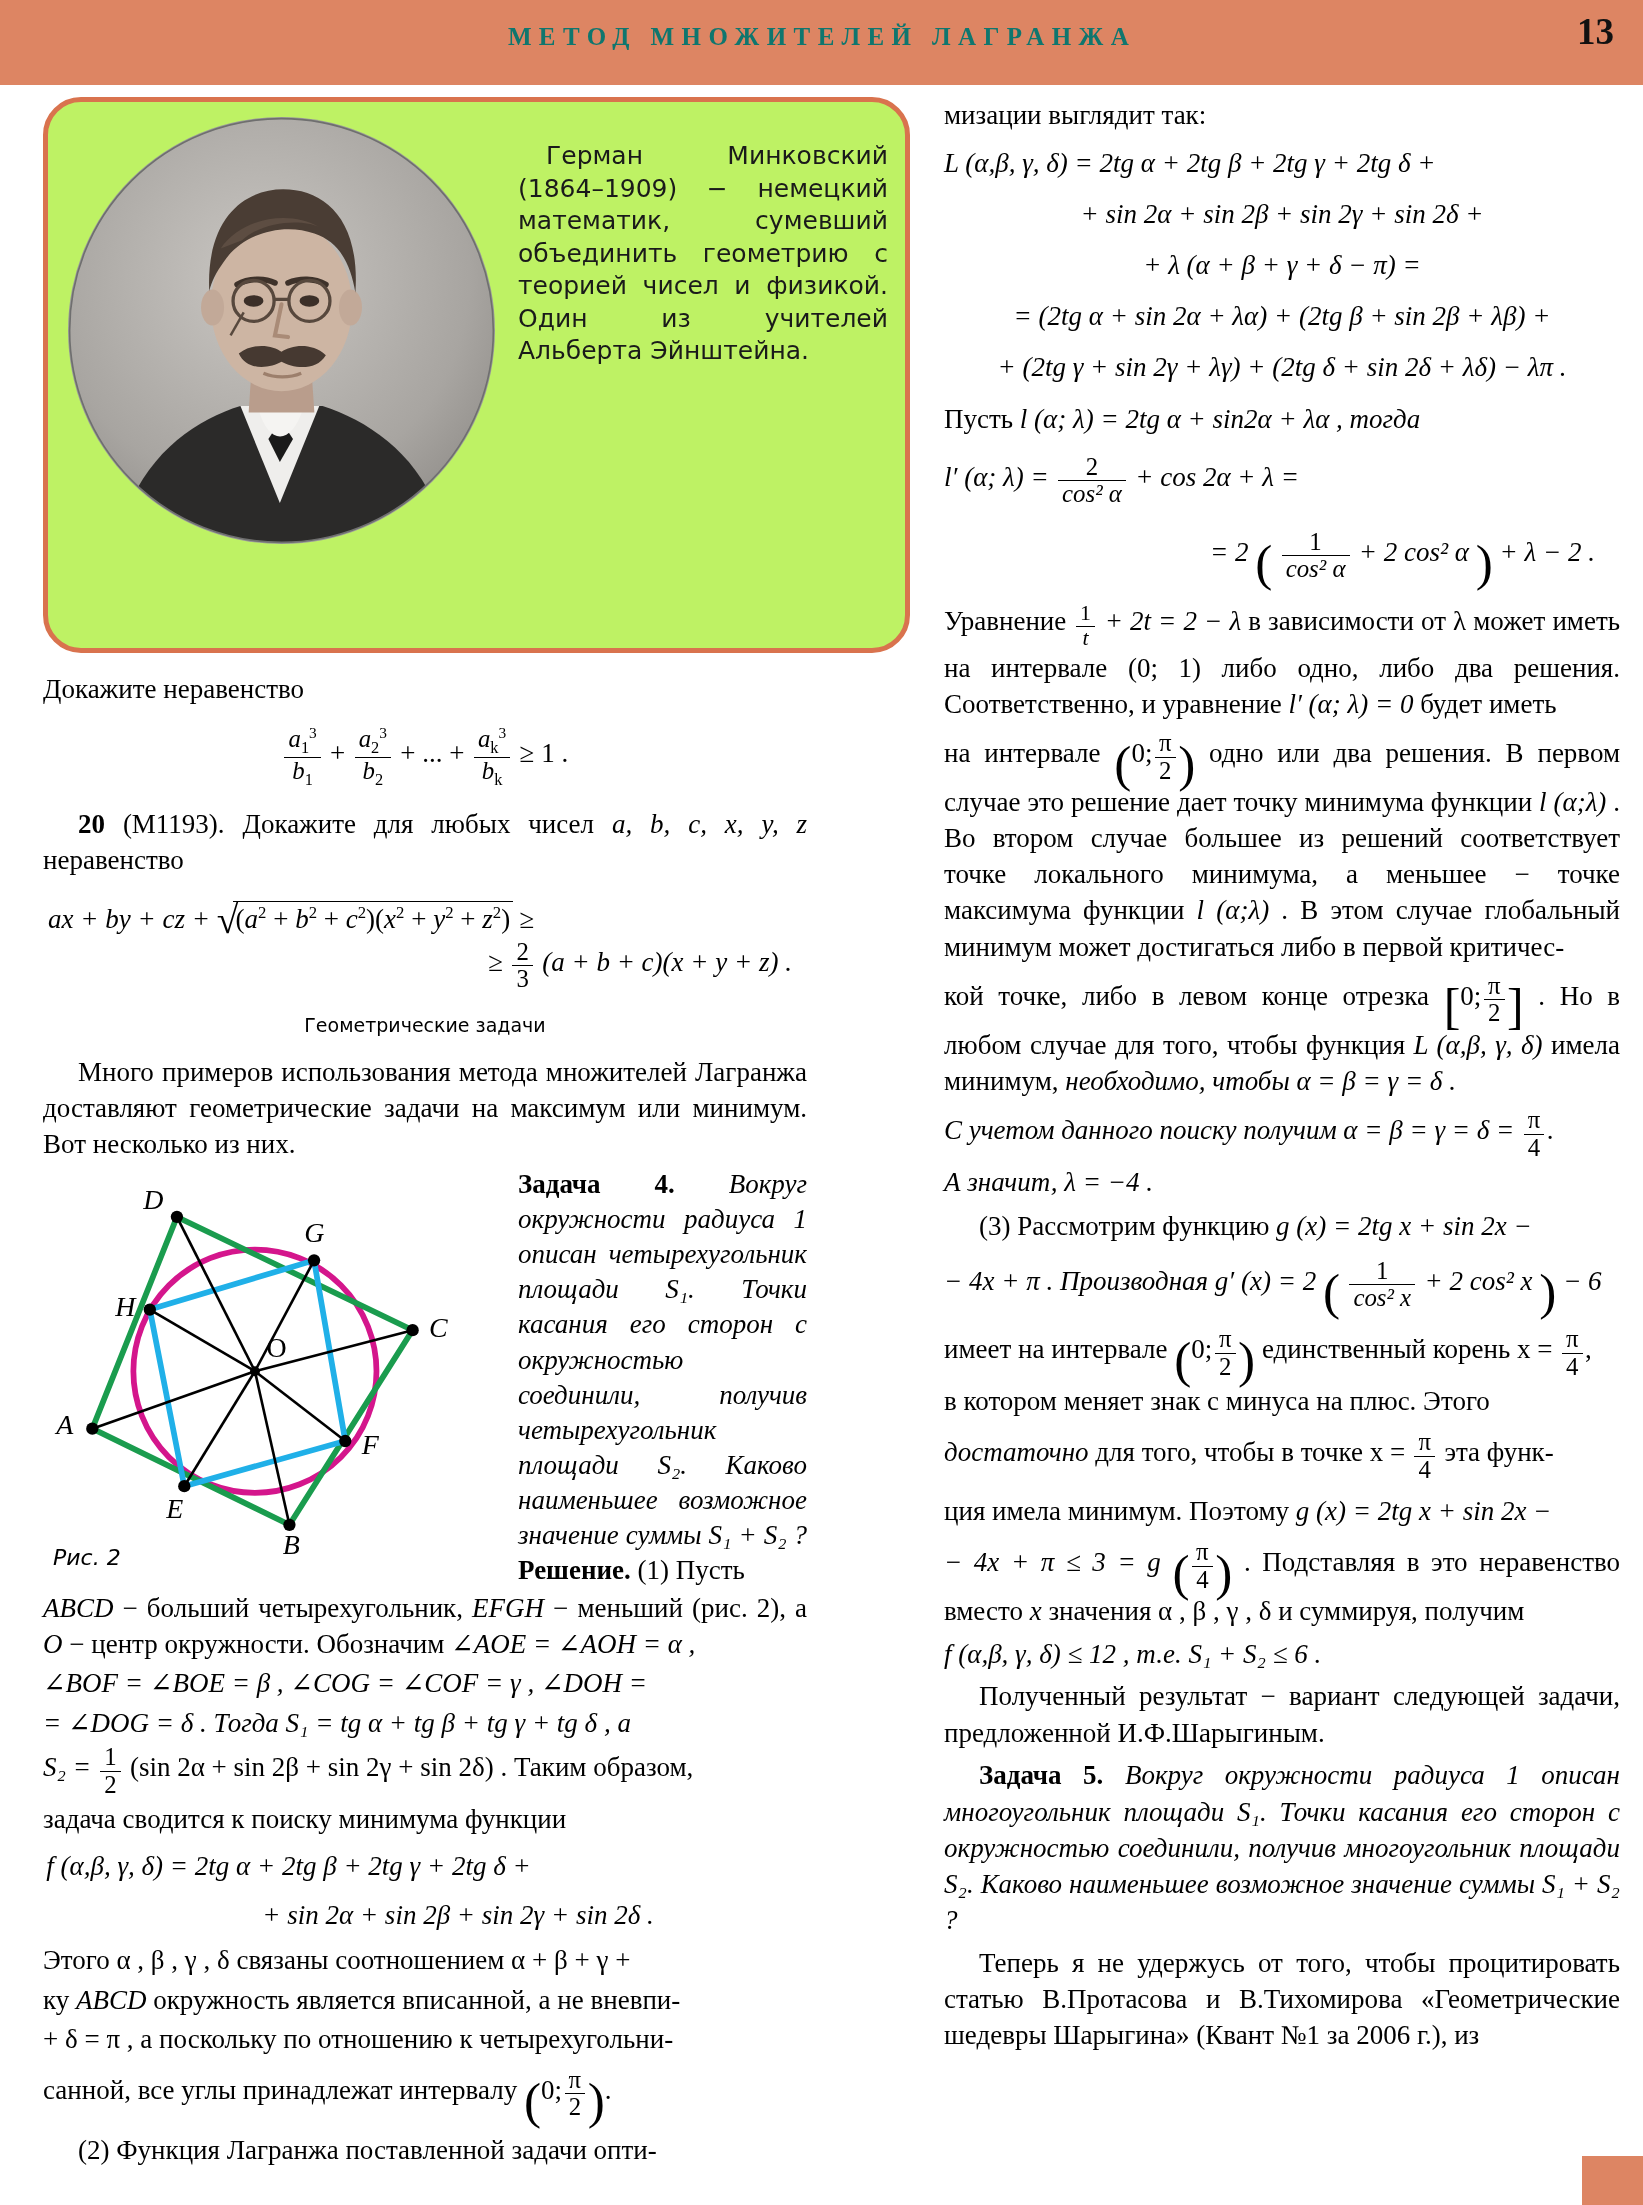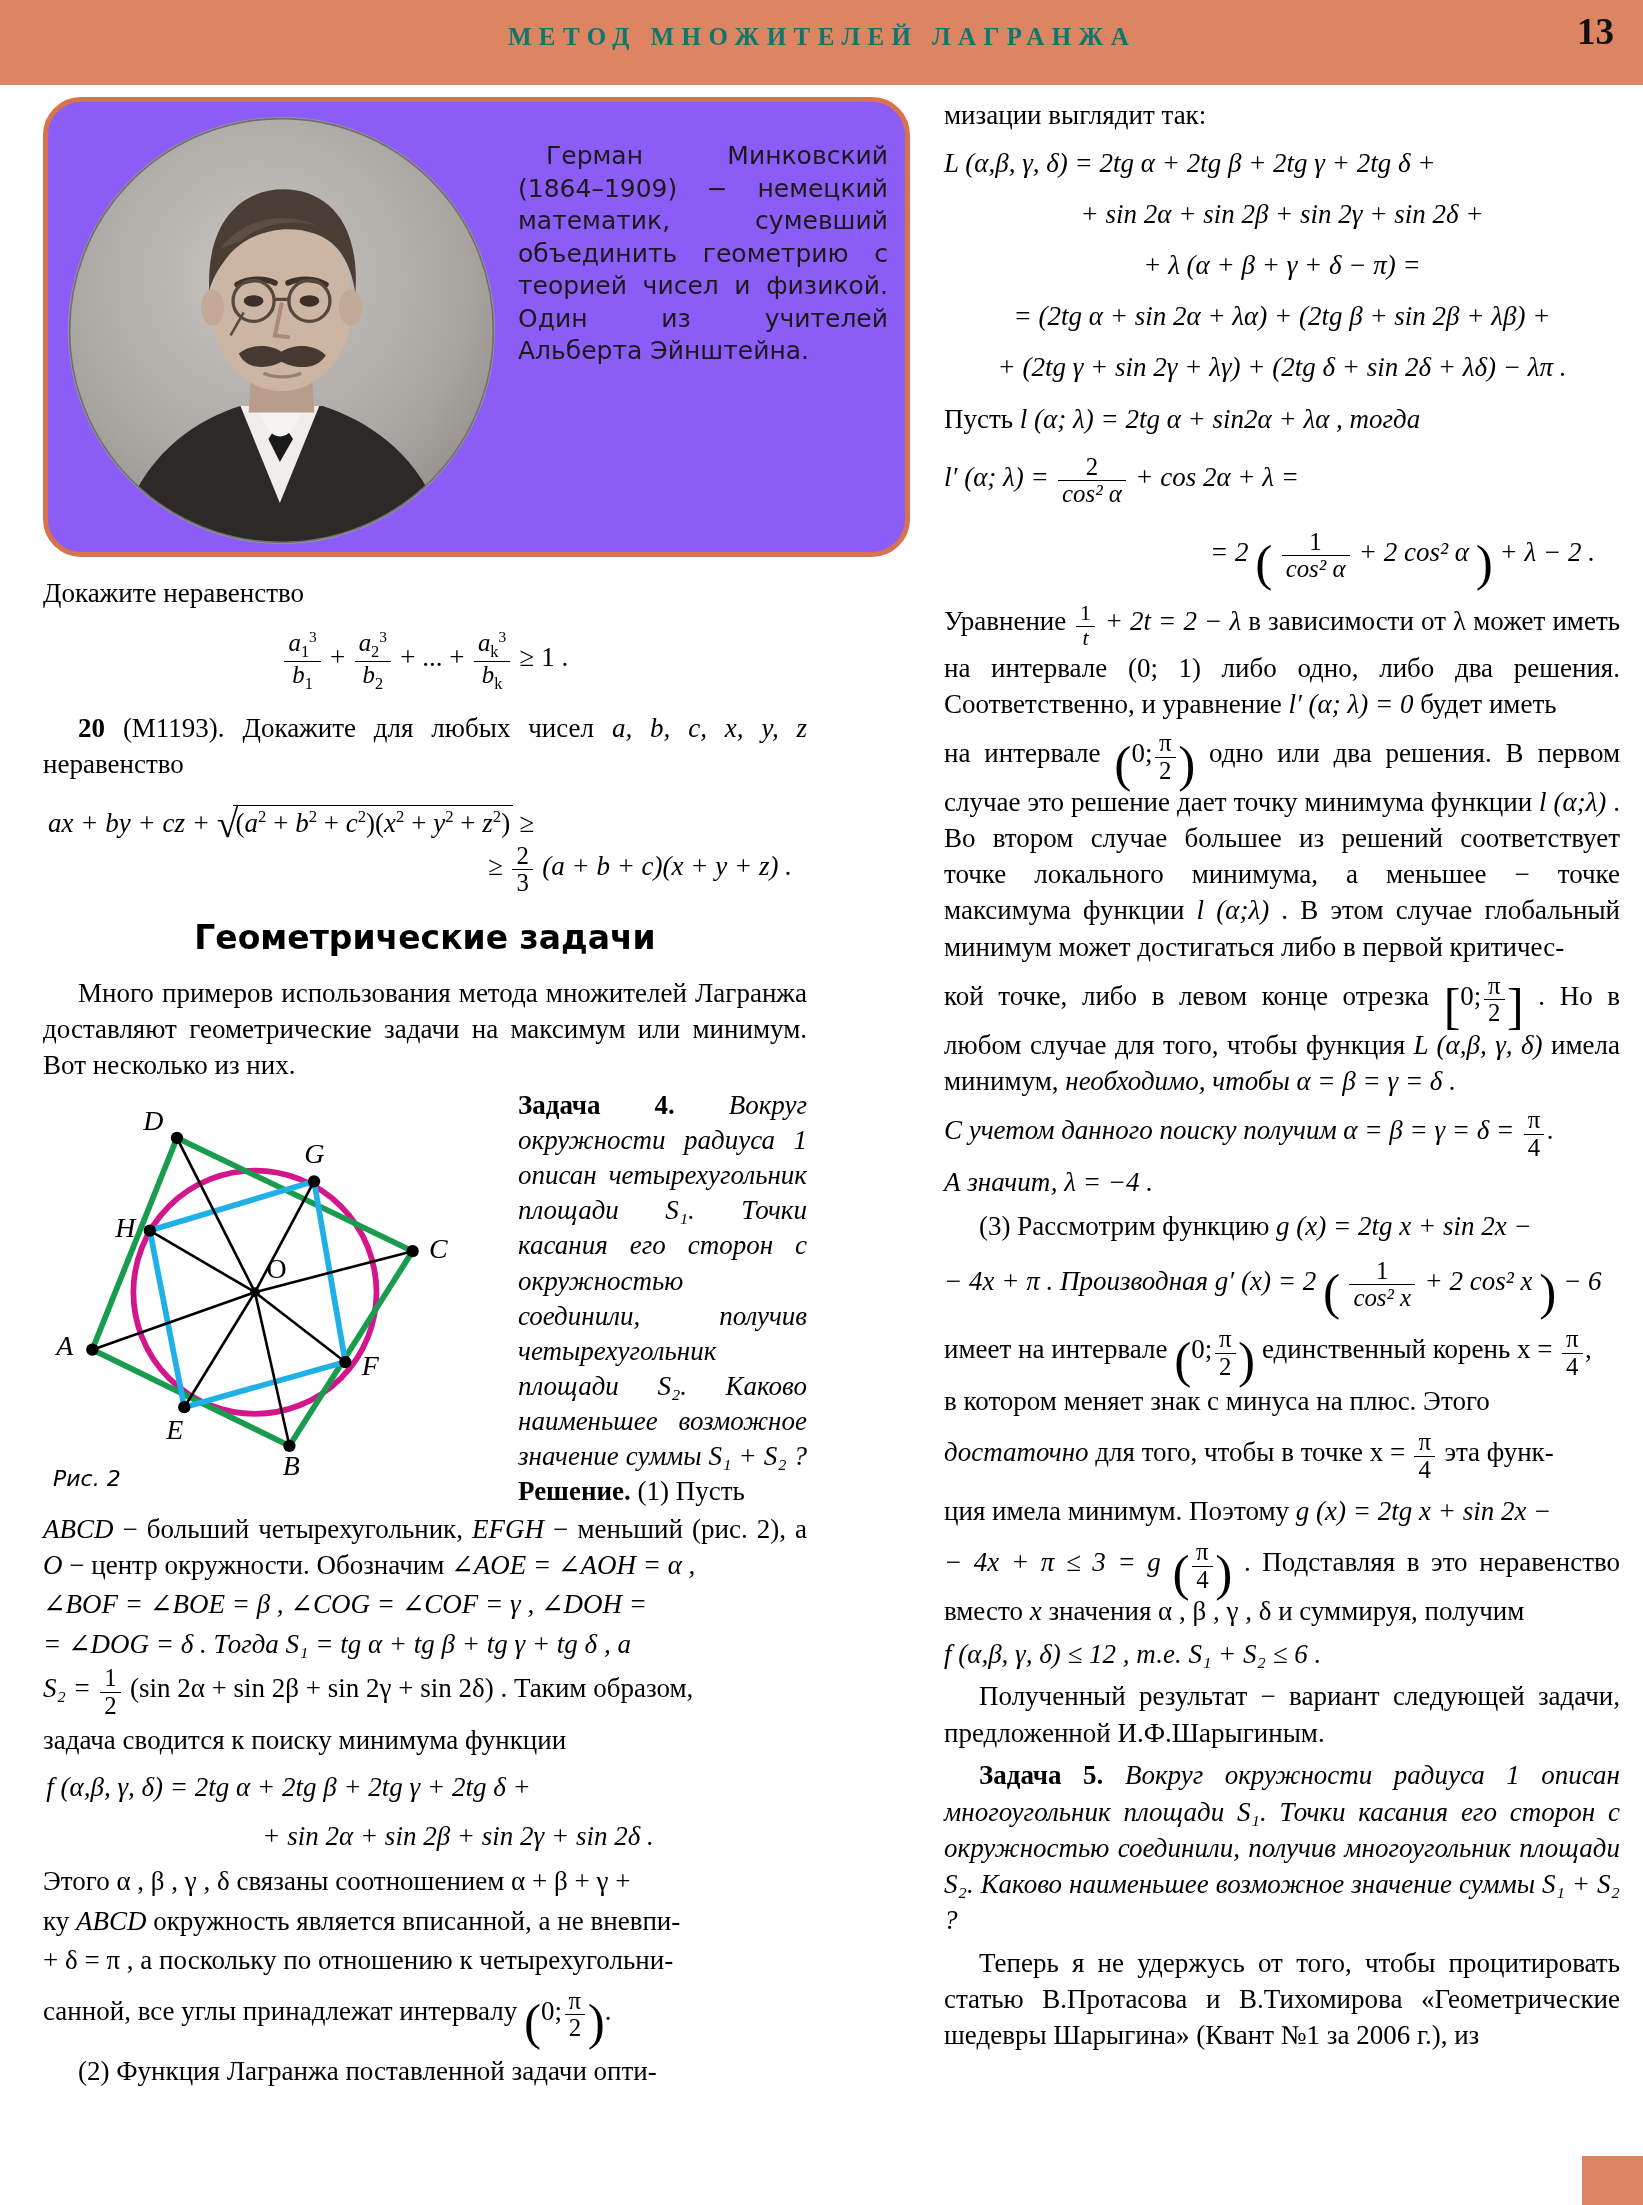--- a/index.html
+++ b/index.html
@@ -37,23 +37,23 @@
   
   .col-left{
     position:absolute; left:43px; top:97px; width:764px;
   }
   .col-right{
     position:absolute; left:944px; top:97px; width:676px;
   }
 
   
   .portrait-card{
-    position:relative; width:867px; height:460px;
+    position:relative; width:867px; height:556px;
     border:5.8px solid #D9734E; border-radius:38px;
-    background:#8b5cf6;
+    background:#bef264;
     overflow:hidden;
   }
   .portrait-photo{
     position:absolute; left:20px; top:15px; width:427px; height:427px;
     border-radius:50%;
     background:#9a9a9a;
     overflow:hidden;
   }
   .portrait-photo svg{ display:block; }
   .portrait-caption{
@@ -66,21 +66,21 @@
   
   .p{
     font-family:"Liberation Serif","DejaVu Serif",serif;
     font-size:27px; line-height:1.34; text-align:justify;
     margin:0 0 3.3px 0;
   }
   .p.indent{ text-indent:35px; }
   .p.noind{ text-indent:0; }
   .sec-head{
     font-family:"DejaVu Sans","Liberation Sans",sans-serif;
-    font-size:33px; font-weight:700; text-align:center;
+    font-size:19px; font-weight:400; text-align:center;
     margin:21.4px 0 18px 0;
   }
   .eq{
     font-family:"Liberation Serif","DejaVu Serif",serif;
     font-size:27px; text-align:center; margin:18px 0;
   }
   .eq.right{ text-align:right; }
   .eq.left{ text-align:left; }
   .it{ font-style:italic; }
   .bd{ font-weight:700; }

